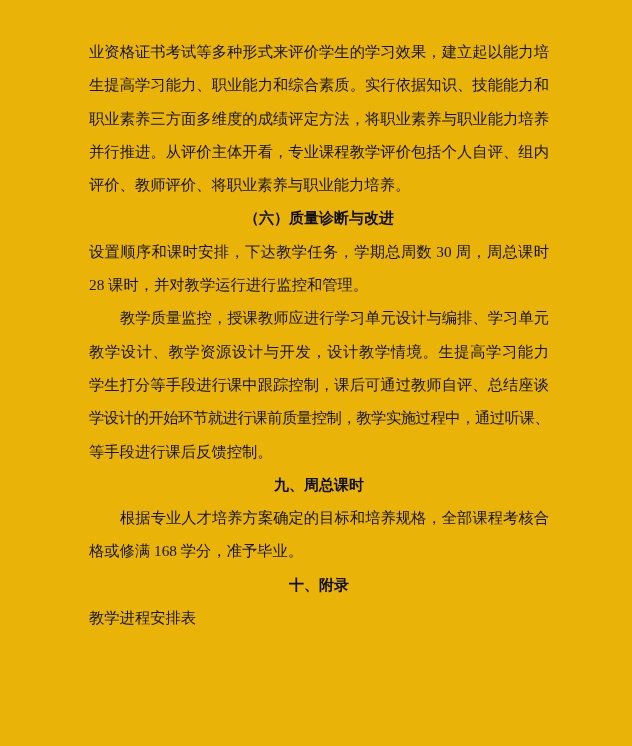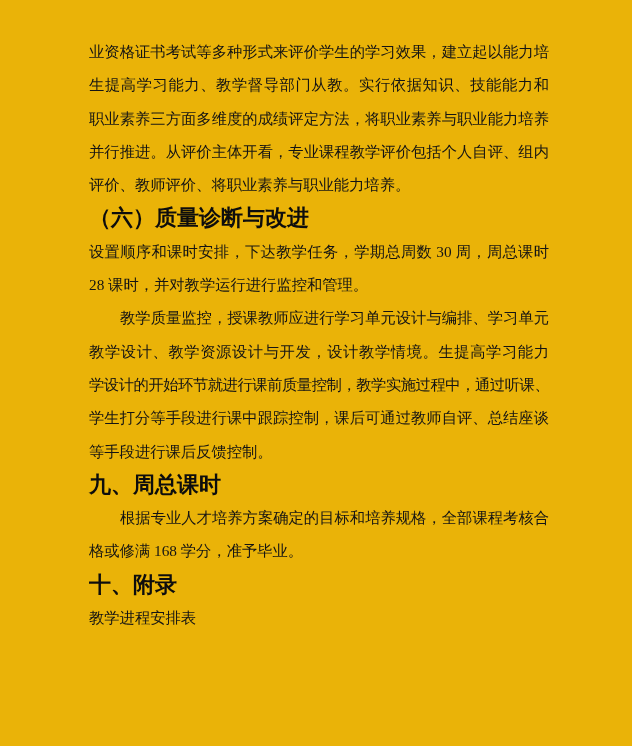--- a/index.html
+++ b/index.html
@@ -43,41 +43,42 @@
     text-indent: 31px;
   }
   
   .tight {
     letter-spacing: -0.7px;
   }
   
   .h {
     font-family: "Liberation Sans", "DejaVu Sans", sans-serif;
     font-weight: bold;
-    font-size: 22px;
+    font-size: 15px;
     color: #0d0d0d;
+    text-align: center;
   }
 </style>
 </head>
 <body>
 
 <div class="page">
   <div class="doc">
     <div class="line j">业资格证书考试等多种形式来评价学生的学习效果，建立起以能力培</div>
-    <div class="line j">生提高学习能力、教学督导部门从教。实行依据知识、技能能力和</div>
+    <div class="line j">生提高学习能力、职业能力和综合素质。实行依据知识、技能能力和</div>
     <div class="line j">职业素养三方面多维度的成绩评定方法，将职业素养与职业能力培养</div>
     <div class="line j">并行推进。从评价主体开看，专业课程教学评价包括个人自评、组内</div>
     <div class="line">评价、教师评价、将职业素养与职业能力培养。</div>
     <div class="line h">（六）质量诊断与改进</div>
     <div class="line j">设置顺序和课时安排，下达教学任务，学期总周数 30 周，周总课时</div>
     <div class="line">28 课时，并对教学运行进行监控和管理。</div>
     <div class="line j ind">教学质量监控，授课教师应进行学习单元设计与编排、学习单元</div>
     <div class="line j">教学设计、教学资源设计与开发，设计教学情境。生提高学习能力</div>
+    <div class="line j">学生打分等手段进行课中跟踪控制，课后可通过教师自评、总结座谈</div>
     <div class="line j tight">学设计的开始环节就进行课前质量控制，教学实施过程中，通过听课、</div>
-    <div class="line j">学生打分等手段进行课中跟踪控制，课后可通过教师自评、总结座谈</div>
     <div class="line">等手段进行课后反馈控制。</div>
     <div class="line h">九、周总课时</div>
     <div class="line j ind">根据专业人才培养方案确定的目标和培养规格，全部课程考核合</div>
     <div class="line">格或修满 168 学分，准予毕业。</div>
     <div class="line h">十、附录</div>
     <div class="line">教学进程安排表</div>
   </div>
 </div>
 
 </body></html>

